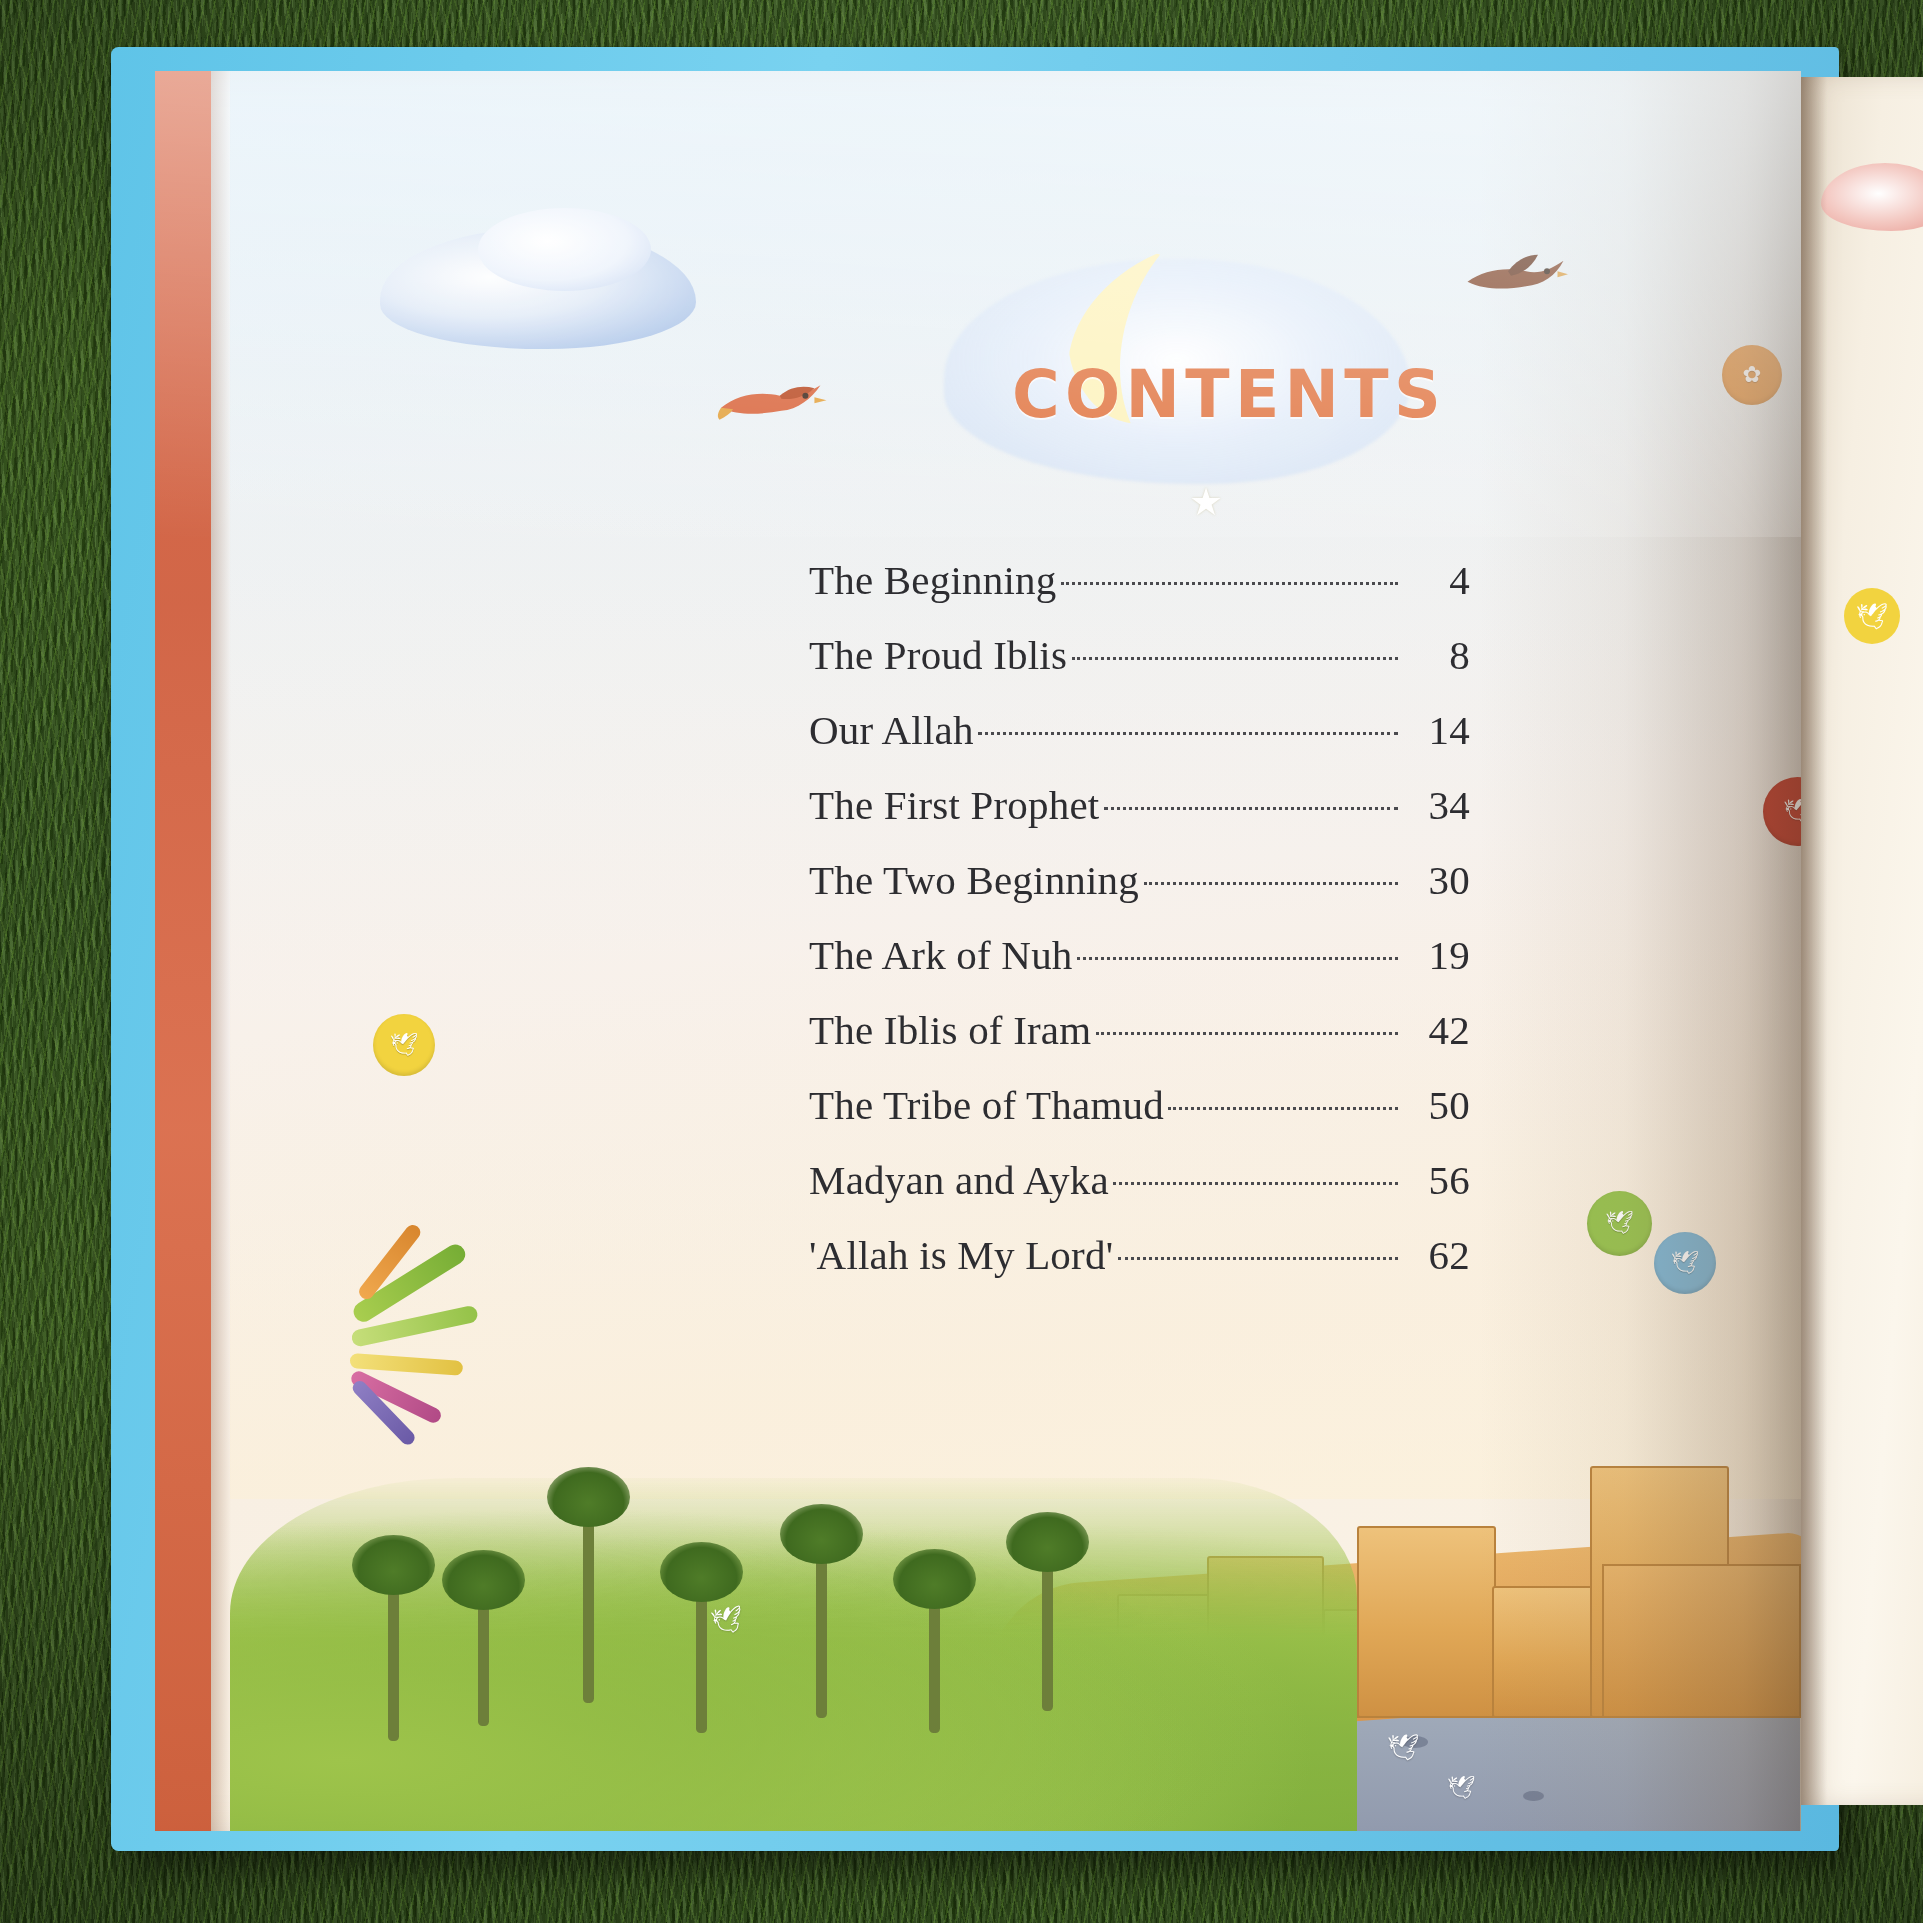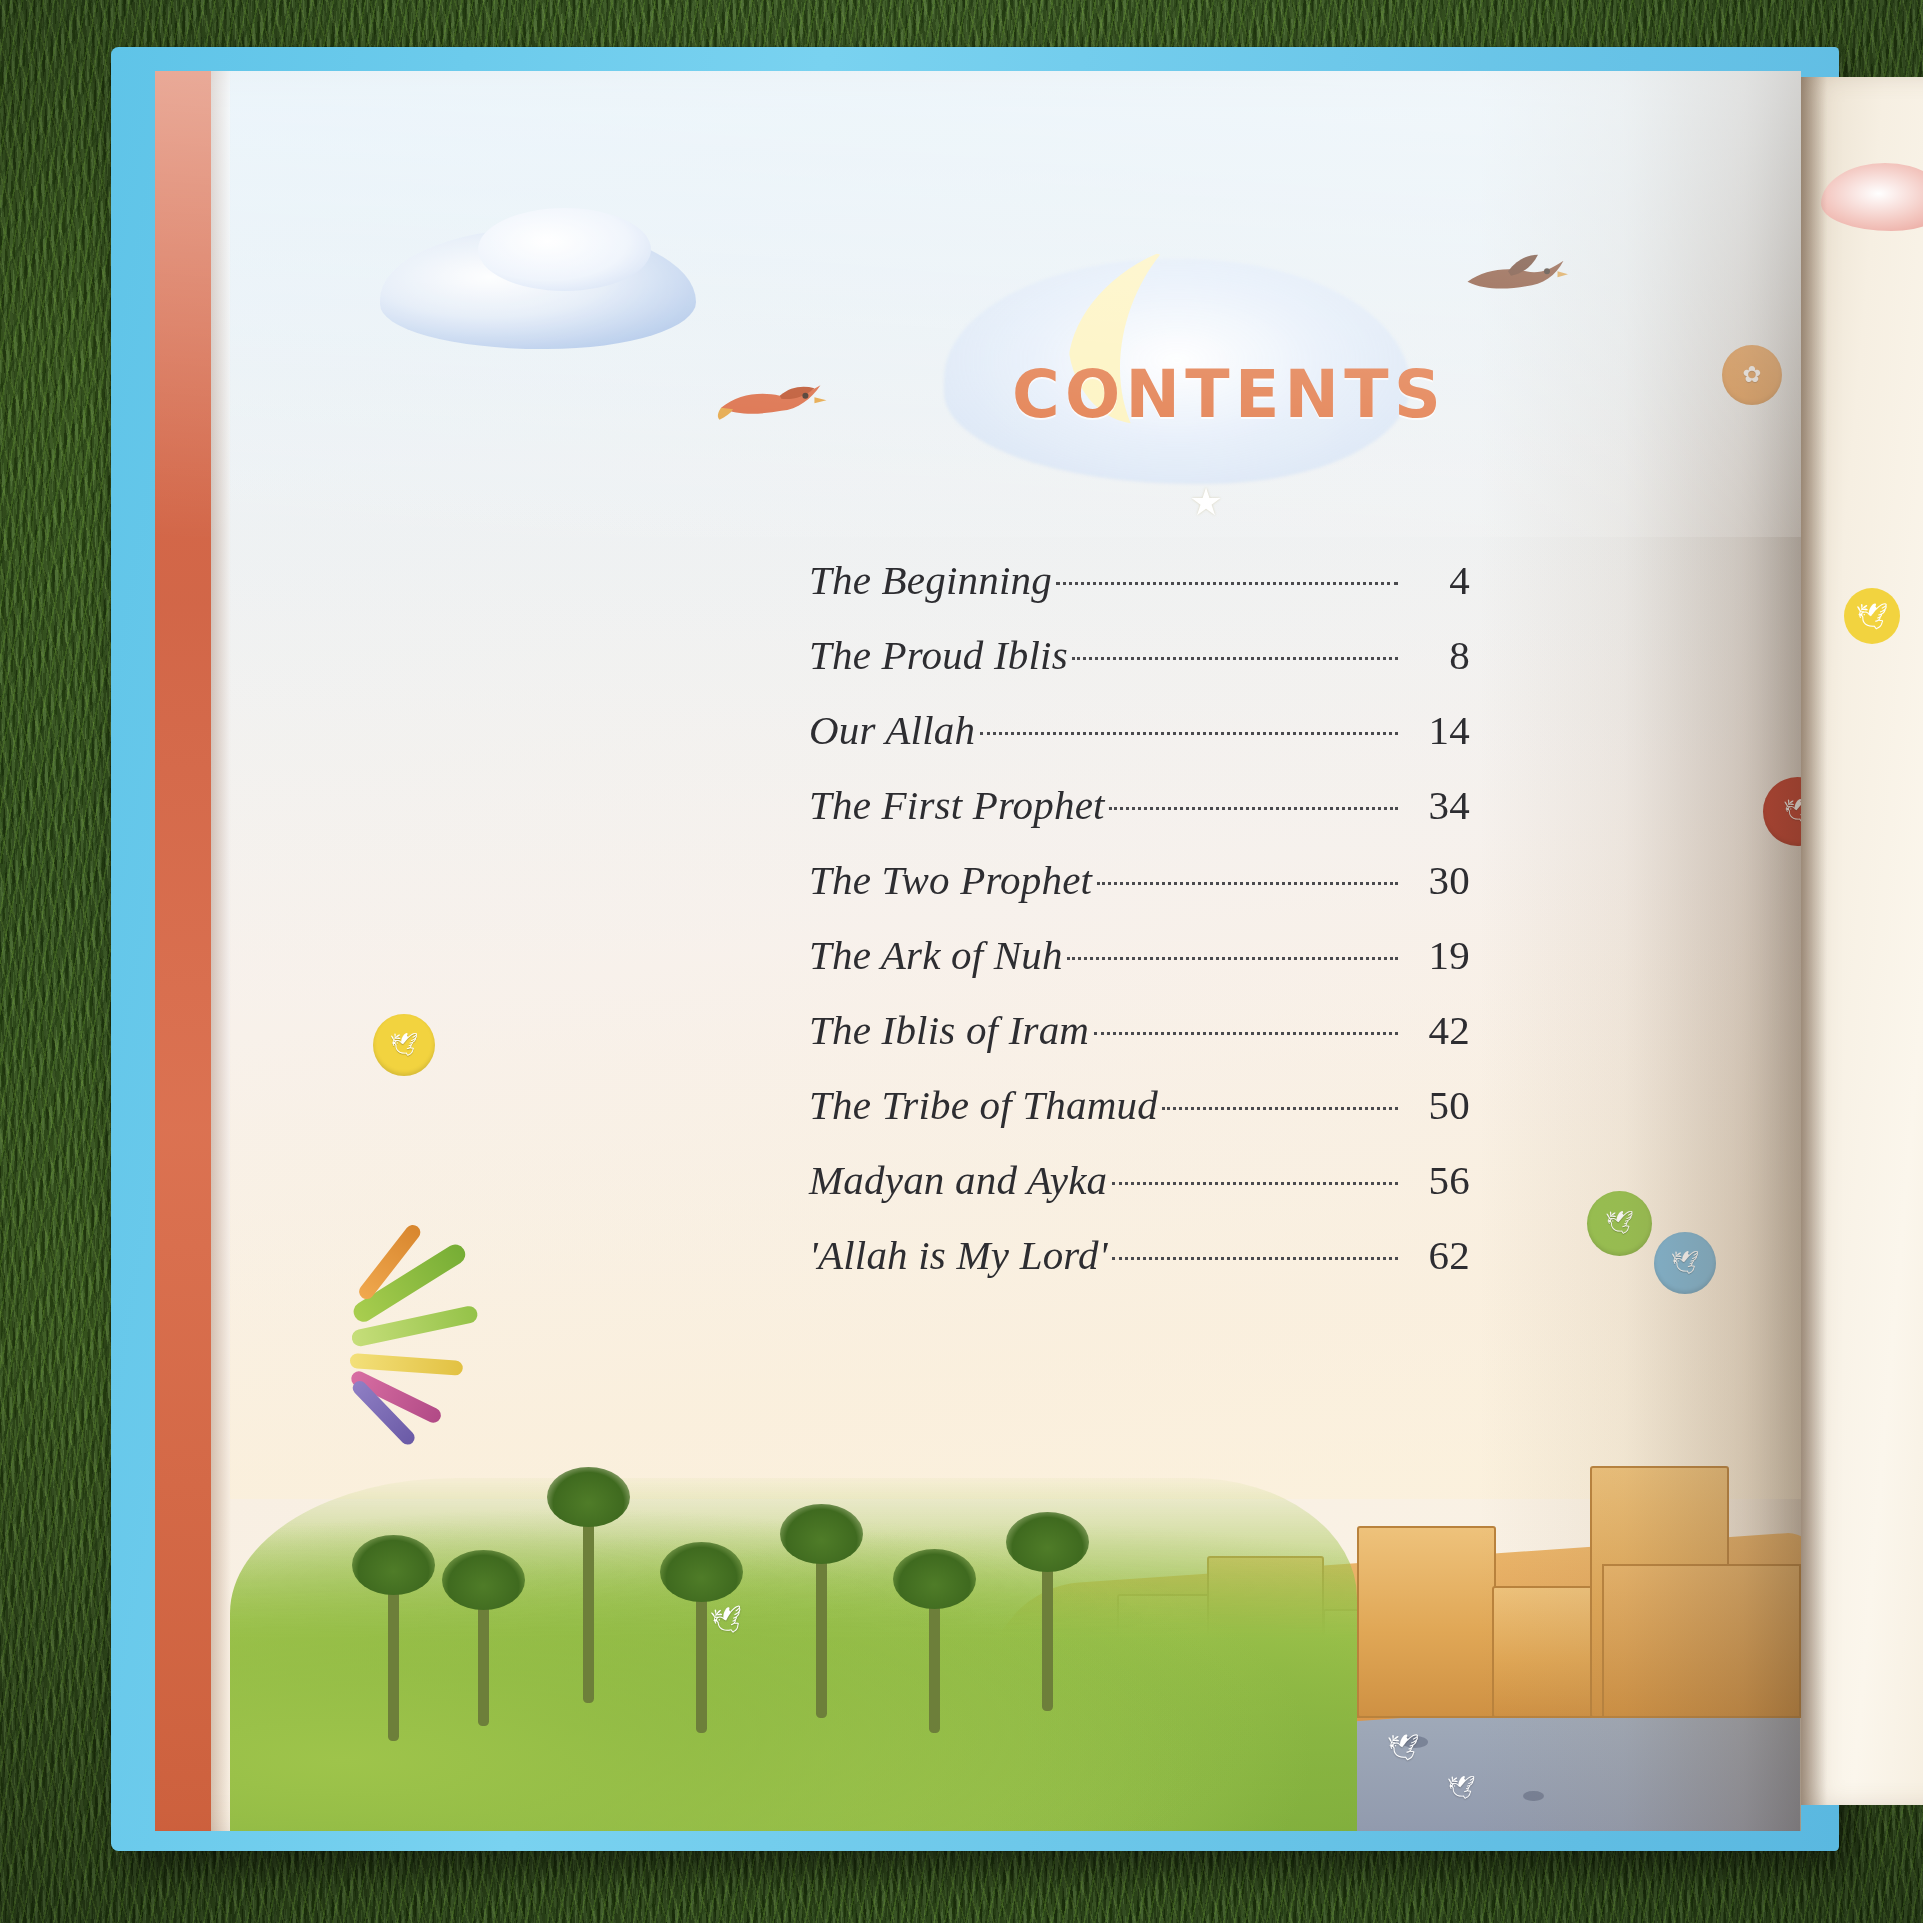--- a/index.html
+++ b/index.html
@@ -227,21 +227,20 @@
   .toc-row {
     display: flex;
     align-items: baseline;
     font-size: 41px;
     color: #2d2d31;
     margin-bottom: 27px;
     letter-spacing: 0.2px;
   }
   .toc-title {
     white-space: nowrap;
-    font-style: italic;
   }
   .toc-dots {
     flex: 1 1 auto;
     margin: 0 7.5px 0 4.5px;
     border-bottom: 3.8px dotted #4a4a4e;
     transform: translateY(-9px);
     min-width: 45px;
   }
   .toc-page {
     width: 65px;
@@ -443,21 +442,21 @@
             <span class="toc-title">Our Allah</span>
             <span class="toc-dots"></span>
             <span class="toc-page">14</span>
           </div>
           <div class="toc-row">
             <span class="toc-title">The First Prophet</span>
             <span class="toc-dots"></span>
             <span class="toc-page">34</span>
           </div>
           <div class="toc-row">
-            <span class="toc-title">The Two Prophet</span>
+            <span class="toc-title">The Two Beginning</span>
             <span class="toc-dots"></span>
             <span class="toc-page">30</span>
           </div>
           <div class="toc-row">
             <span class="toc-title">The Ark of Nuh</span>
             <span class="toc-dots"></span>
             <span class="toc-page">19</span>
           </div>
           <div class="toc-row">
             <span class="toc-title">The Iblis of Iram</span>

